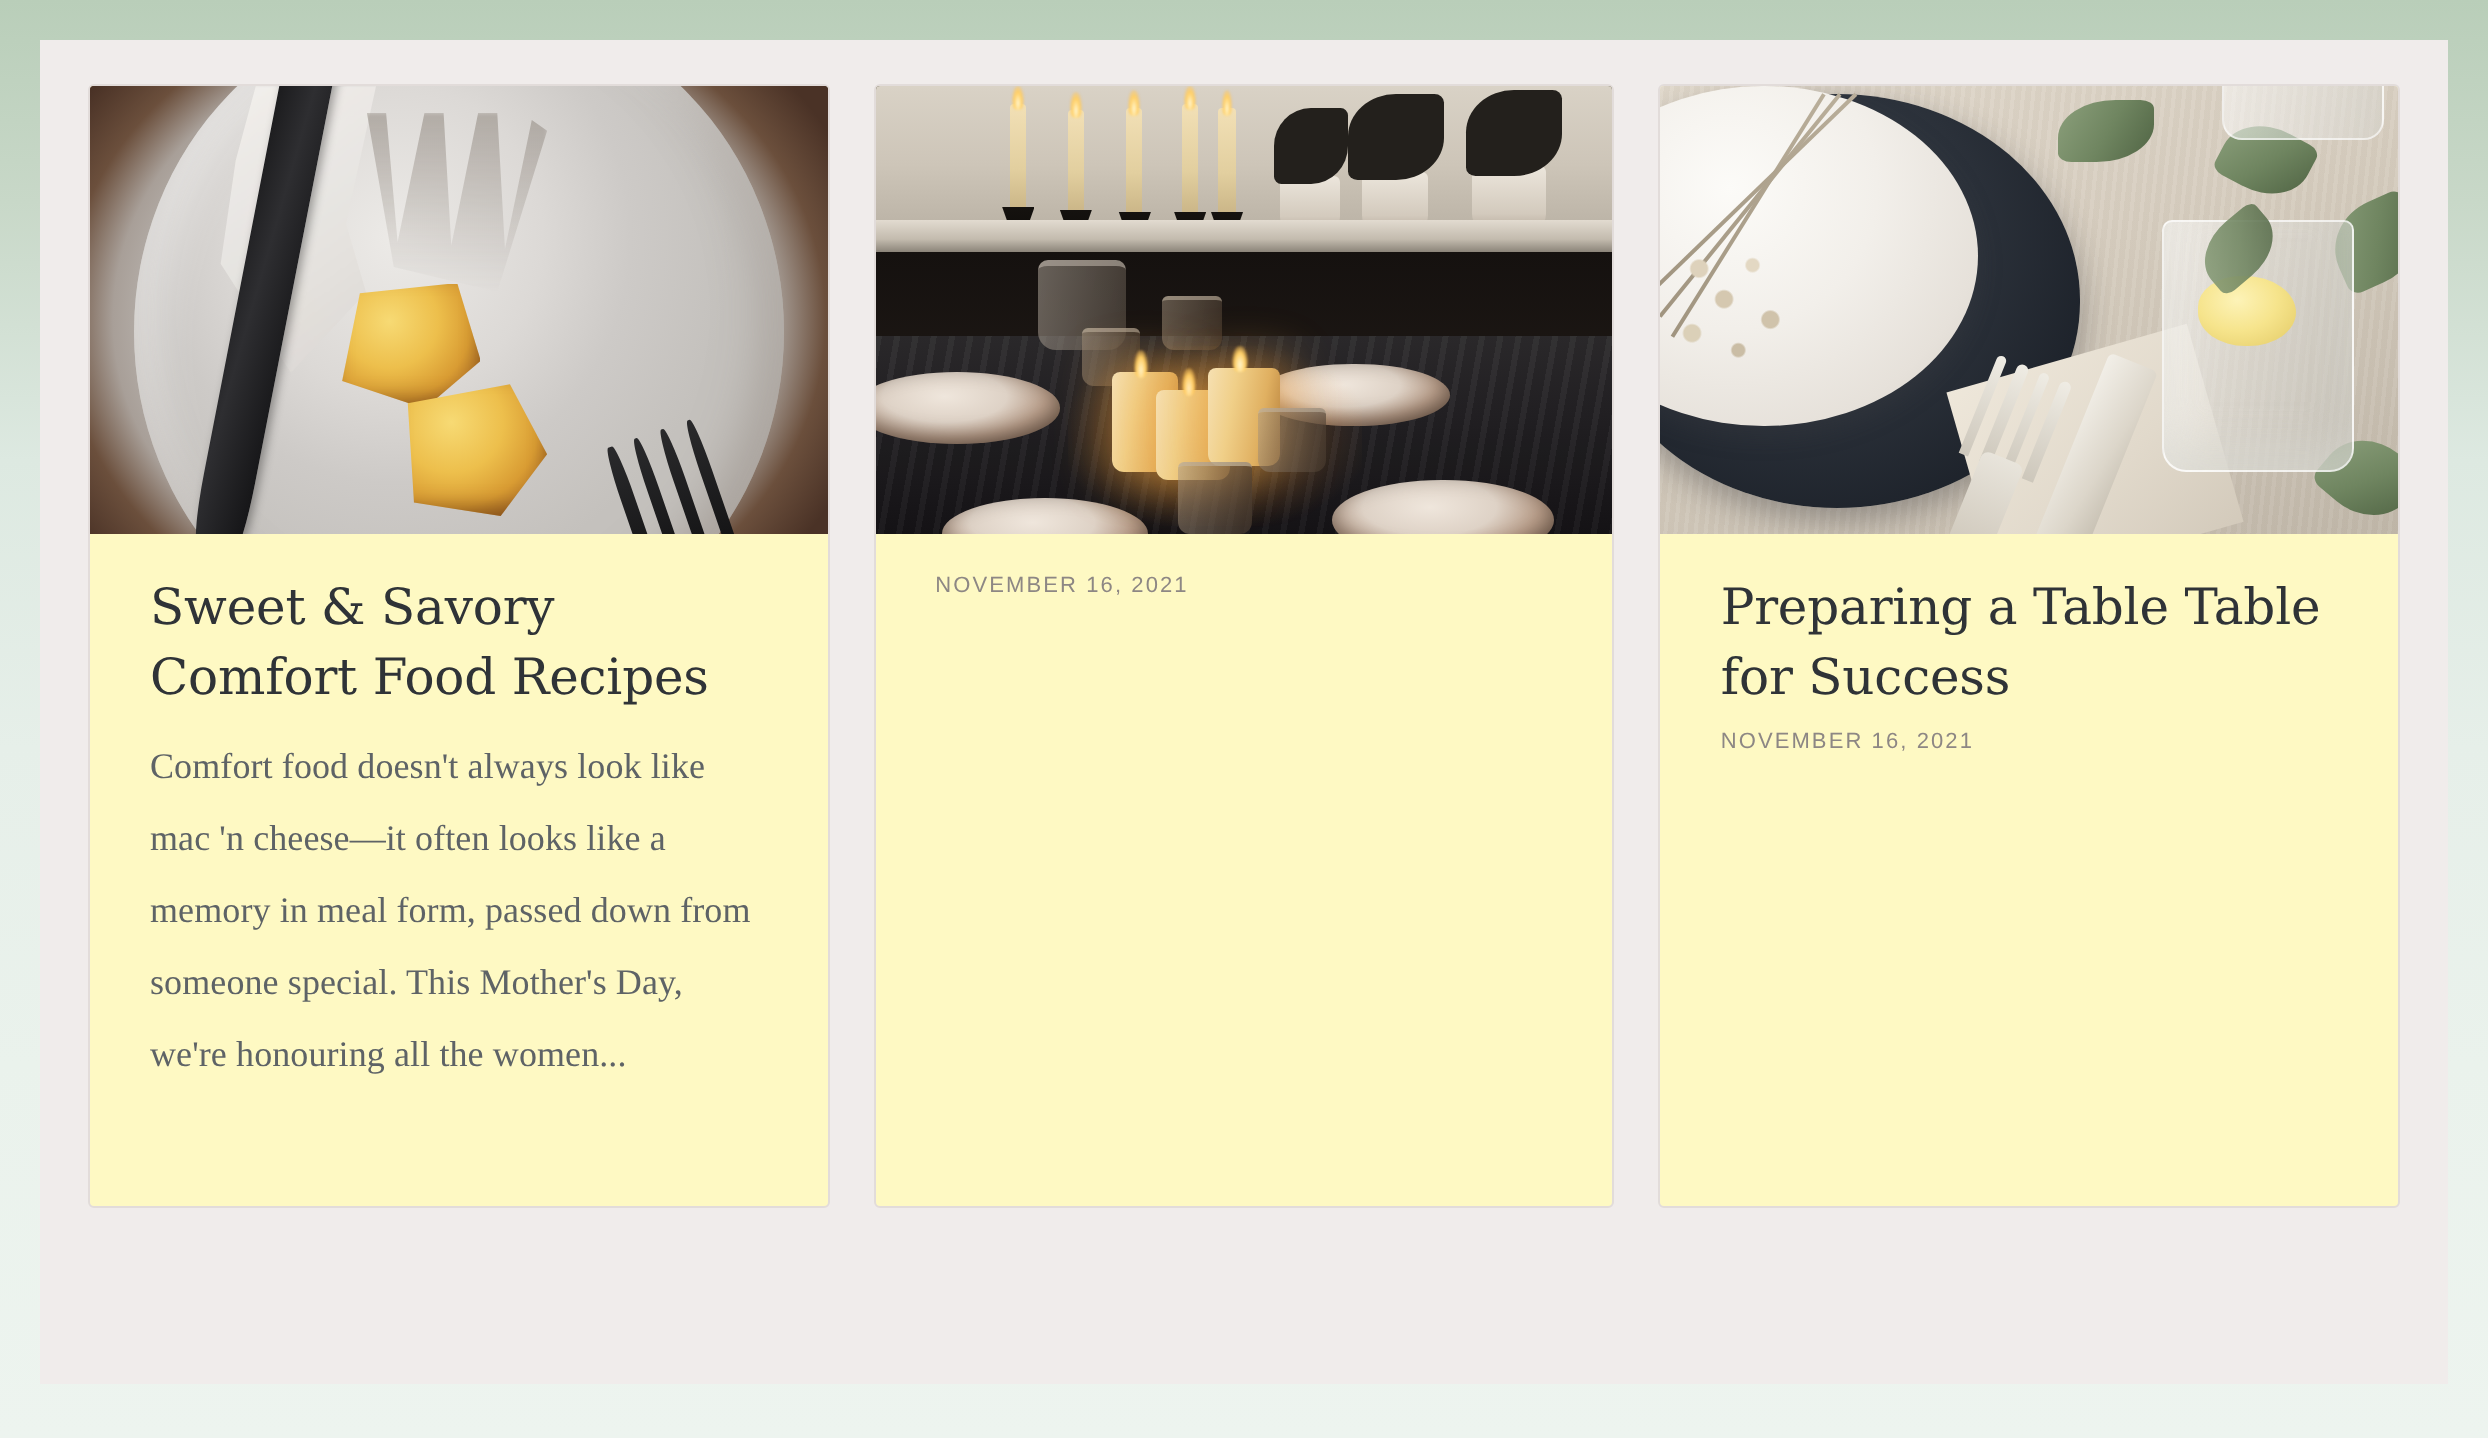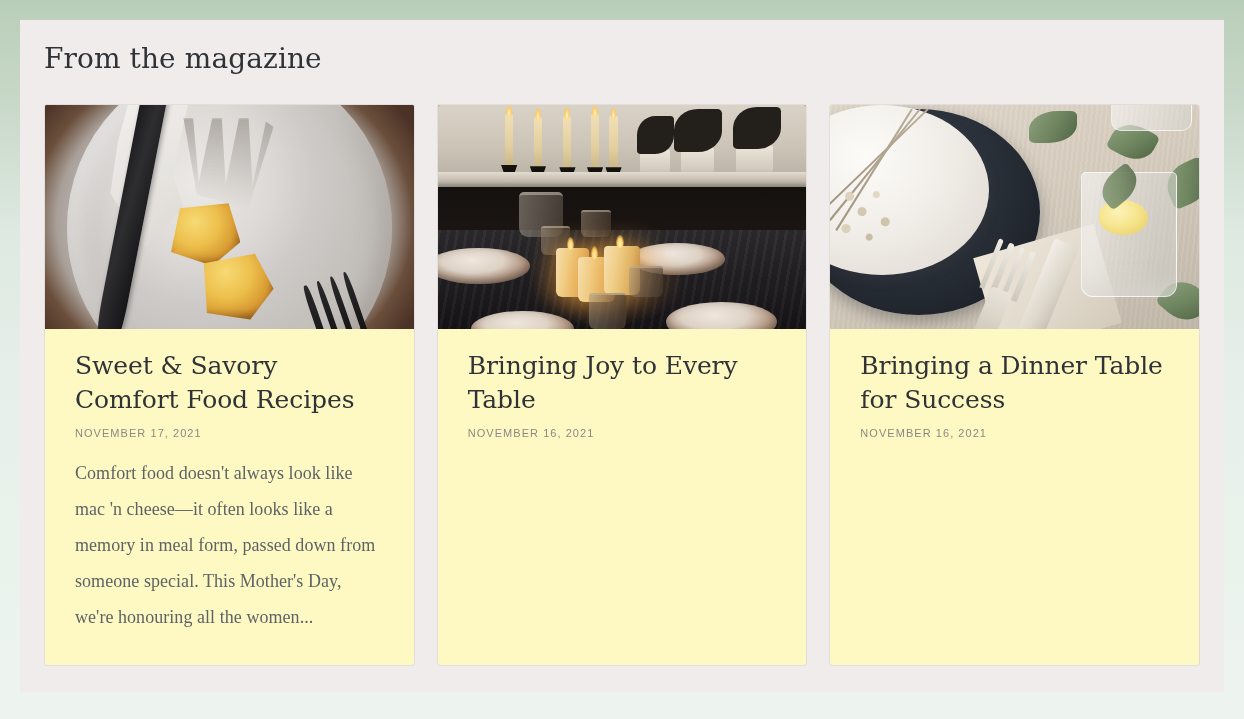--- a/index.html
+++ b/index.html
@@ -397,21 +397,20 @@
     position: absolute;
     background: linear-gradient(120deg, #8ca07c 0%, #6f8560 52%, #4f6343 100%);
     border-radius: 60% 14% 60% 14%;
   }
 </style>
 </head>
 <body>
 
 <div class="magazine-panel">
 
-  <h2 class="section-title">From the magazine</h2>
 
   <div class="card-grid">
 
     <article class="article-card">
       <div class="card-thumb img-plate-leftovers">
         <div class="plate"></div>
         <div class="napkin"></div>
         <div class="shadowfork"></div>
         <div class="crumbs"></div>
         <div class="knife"></div>
@@ -419,21 +418,20 @@
         <div class="food-b"></div>
         <div class="fork">
             <i></i>
             <i></i>
             <i></i>
             <i></i>
           </div>
       </div>
       <div class="card-body">
         <h3 class="card-title">Sweet &amp; Savory Comfort Food Recipes</h3>
-        <div class="card-date">NOVEMBER 17, 2021</div>
         <p class="card-excerpt">Comfort food doesn't always look like mac 'n cheese—it often looks like a memory in meal form, passed down from someone special. This Mother's Day, we're honouring all the women...</p>
       </div>
     </article>
 
     <article class="article-card">
       <div class="card-thumb img-candle-table">
         <div class="window"></div>
 
         <div class="pot" style="left:55%;top:20%;width:8%;height:13%"></div>
         <div class="plant" style="left:54%;top:5%;width:10%;height:17%"></div>
@@ -480,21 +478,20 @@
         <div class="flame" style="left:35%;top:59%;width:2%;height:6%"></div>
         <div class="pillar" style="left:38%;top:68%;width:10%;height:20%"></div>
         <div class="flame" style="left:41.5%;top:63%;width:2%;height:6%"></div>
         <div class="pillar" style="left:45%;top:63%;width:10%;height:22%"></div>
         <div class="flame" style="left:48.5%;top:58%;width:2%;height:6%"></div>
 
         <div class="glass" style="left:52%;top:72%;width:9%;height:14%"></div>
         <div class="glass" style="left:41%;top:84%;width:10%;height:16%"></div>
       </div>
       <div class="card-body">
-        <h3 class="card-title">Bringing Joy to Every Table</h3>
         <div class="card-date">NOVEMBER 16, 2021</div>
       </div>
     </article>
 
     <article class="article-card">
       <div class="card-thumb img-place-setting">
         <div class="leaf" style="left:54%;top:3%;width:13%;height:14%"></div>
         <div class="leaf" style="left:76%;top:9%;width:12%;height:15%;transform:rotate(28deg)"></div>
         <div class="leaf" style="right:-3%;top:26%;width:12%;height:18%;transform:rotate(-24deg)"></div>
         <div class="leaf" style="right:-2%;bottom:4%;width:12%;height:17%;transform:rotate(40deg)"></div>
@@ -515,19 +512,19 @@
             <i></i>
             <div class="handle"></div>
           </div>
         <div class="tumbler2"></div>
         <div class="tumbler">
           <div class="lemon"></div>
         </div>
         <div class="leaf" style="right:16%;top:30%;width:11%;height:13%;transform:rotate(-40deg);opacity:.88"></div>
       </div>
       <div class="card-body">
-        <h3 class="card-title">Bringing a Dinner Table for Success</h3>
+        <h3 class="card-title">Preparing a Table Table for Success</h3>
         <div class="card-date">NOVEMBER 16, 2021</div>
       </div>
     </article>
 
   </div>
 </div>
 
 </body></html>

